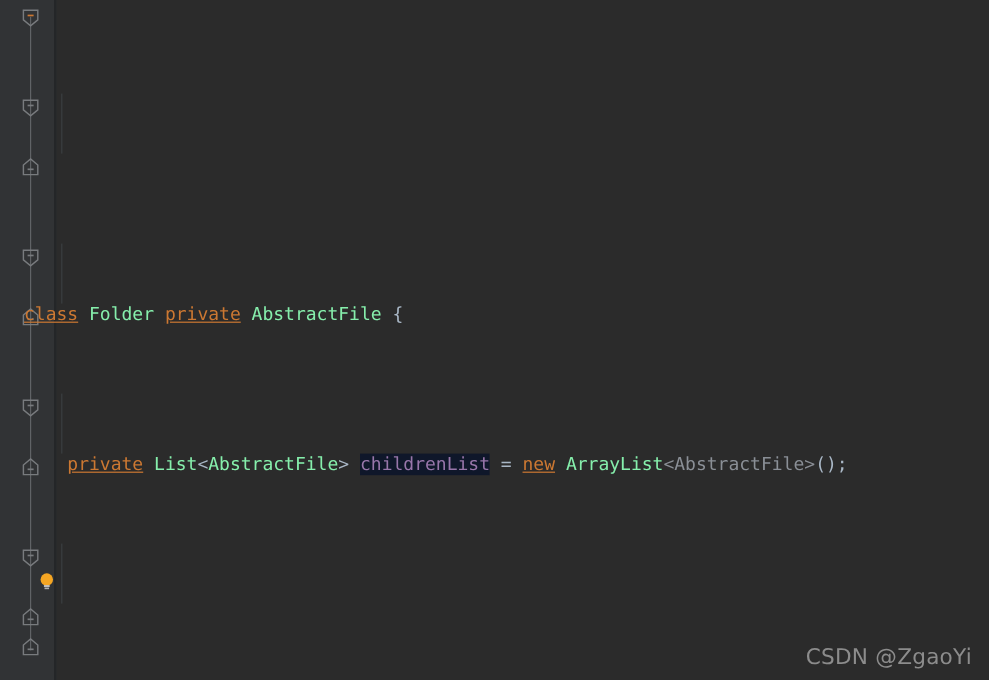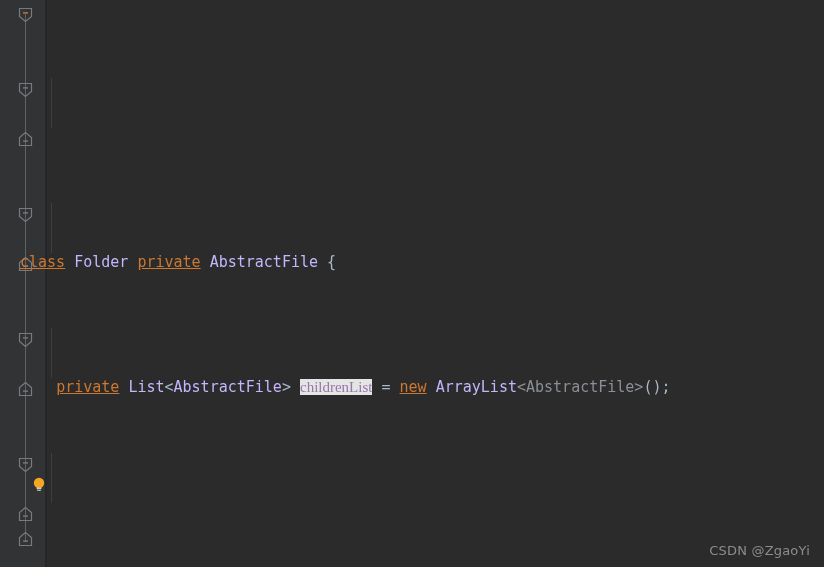--- a/index.html
+++ b/index.html
@@ -66,37 +66,36 @@
   }
   
   .indent-guide {
     position:absolute;
     left:51px; width:1px;
     background:#3b3f41;
   }
 
   
   .kw      { color:#cc7832;text-decoration:underline; }              
-  .type    { color:#c4b5fd; }              
+  .type    { color:#86efac; }              
   .dim     { color:#8a8f96; }              
   .punct   { color:#a9b7c6; }
   .brace   { color:#a9b7c6; }
   .plain   { color:#a9b7c6; }
   .hl-ident {
-    background:#e5e5e5;
+    background:#0f172a;
     color:#9876aa;
-    font-family:Liberation Serif, serif;
   }
 
   
   #watermark {
     position:absolute;
     right:14px; bottom:9px;
     font-family:"DejaVu Sans", sans-serif;
-    font-size:13px;
+    font-size:18px;
     color:#8c8c8c;
     letter-spacing:0.2px;
     text-align:center;
   }
 </style>
 </head>
 <body>
 
 <div id="editor">
 

